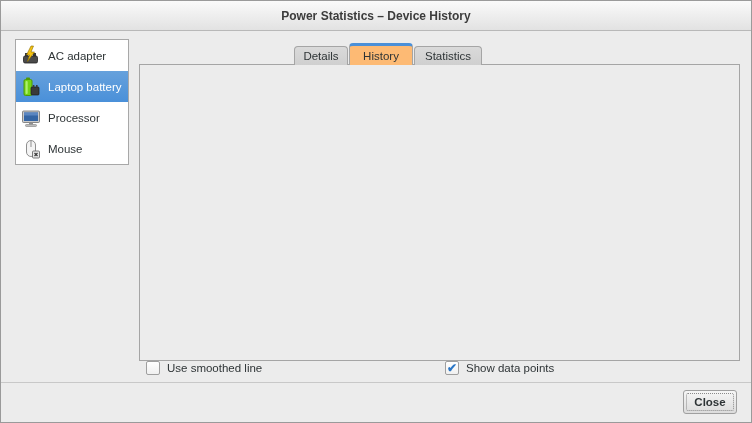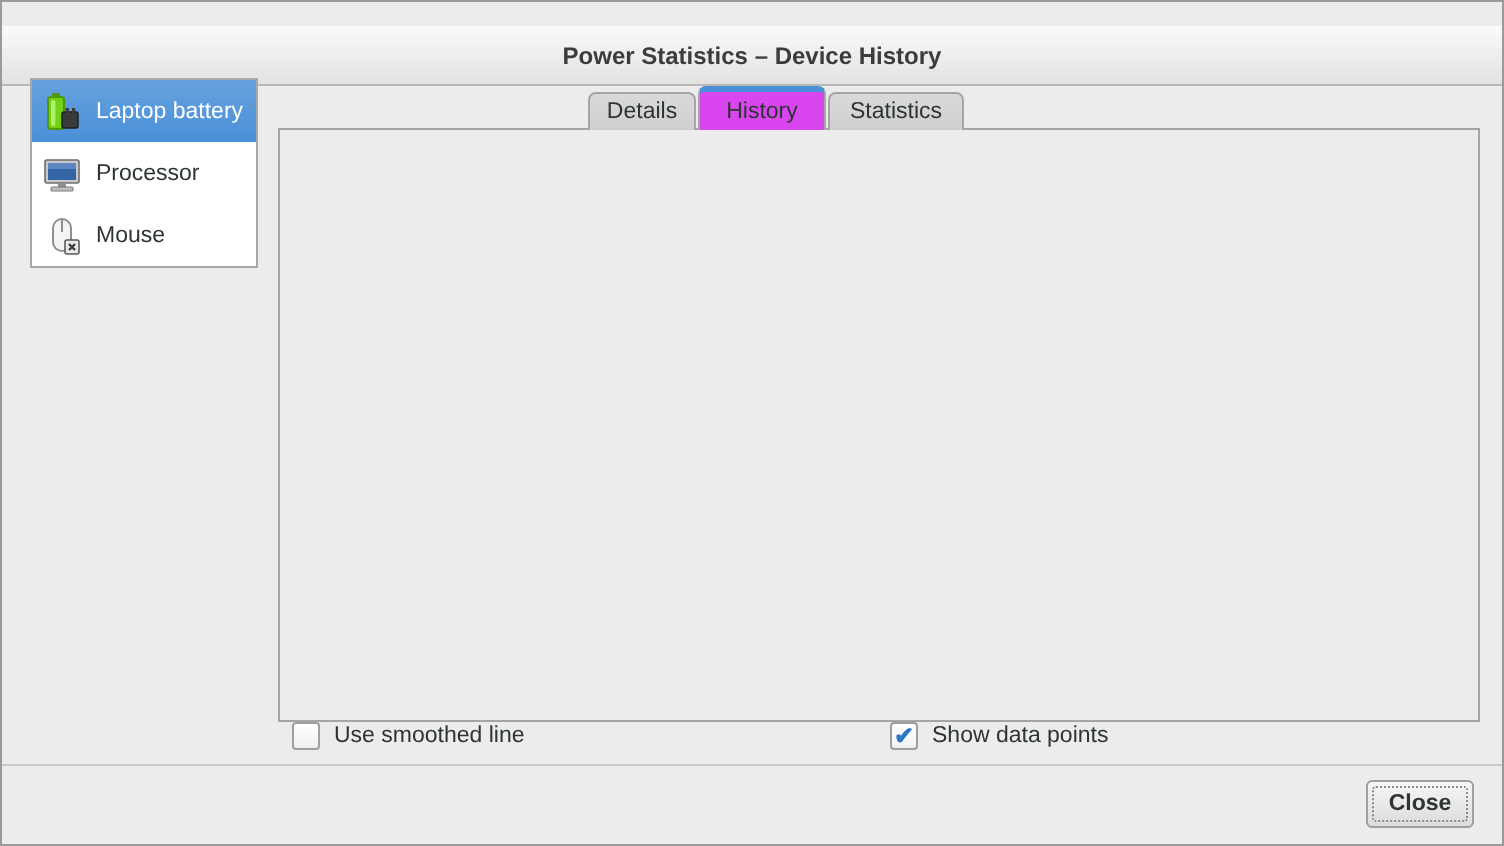--- a/index.html
+++ b/index.html
@@ -4,21 +4,21 @@
 <style>
   html,body{margin:0;padding:0;background:#ffffff;}
   *{box-sizing:border-box;}
   .win{
     position:relative;width:752px;height:423px;
     background:#ececec;border:1px solid #9a9a9a;
     font-family:"Liberation Sans", sans-serif;color:#2e3436;
     overflow:hidden;
   }
   .titlebar{
-    position:absolute;left:0;top:12px;width:100%;height:30px;
+    position:absolute;left:0;top:0;width:100%;height:30px;
     background:linear-gradient(#fafafa,#e2e2e2);
     border-bottom:1px solid #b8b8b8;
     display:flex;align-items:center;justify-content:center;
     font-size:12px;font-weight:bold;color:#3c3c3c;
   }
   
   .sidebar{
     position:absolute;left:14px;top:38px;width:114px;
     background:#ffffff;border:1px solid #a8a8a8;
   }
@@ -31,21 +31,21 @@
   
   .tab{
     position:absolute;top:45px;height:19px;
     background:linear-gradient(#dadada,#cfcfcf);
     border:1px solid #a5a5a5;border-bottom:none;
     border-radius:4px 4px 0 0;
     font-size:11.5px;display:flex;align-items:center;justify-content:center;
     color:#2e3436;z-index:3;
   }
   .tab.active{
-    top:42px;height:22px;background:#d946ef;
+    top:42px;height:22px;background:#fdba74;
     border-top:3px solid #4a90d9;z-index:5;align-items:center;
   }
   .notebook{
     position:absolute;left:138px;top:63px;width:601px;height:297px;
     background:#ececec;border:1px solid #a5a5a5;z-index:2;
   }
   .ctl-label{position:absolute;font-size:11.5px;color:#2e3436;}
   .combo{
     position:absolute;height:22px;
     background:linear-gradient(#ffffff,#e9e9e9);
@@ -81,20 +81,29 @@
 </head>
 <body>
 
 <div class="win">
 
   <div class="titlebar">
     <span>Power Statistics – Device History</span>
   </div>
 
   <div class="sidebar">
+    <div class="side-item">
+      <svg width="22" height="22" viewBox="0 0 22 22">
+        <rect x="5" y="8" width="3" height="4" fill="#3a3a3a"></rect>
+        <rect x="13" y="8" width="3" height="4" fill="#3a3a3a"></rect>
+        <rect x="3.5" y="11" width="14" height="7" rx="1.5" fill="#4a4a4a" stroke="#222" stroke-width="0.8"></rect>
+        <polygon points="11,1 6.5,10 9.5,10 7.5,16.5 14.5,7 11,7 13.5,1" fill="#f5c211" stroke="#8a6d00" stroke-width="0.6"></polygon>
+      </svg>
+      <span>AC adapter</span>
+    </div>
     <div class="side-item selected">
       <svg width="22" height="22" viewBox="0 0 22 22">
         <rect x="6" y="1.5" width="4" height="2.5" rx="0.8" fill="#4e9a06"></rect>
         <rect x="4" y="3.5" width="8" height="16" rx="1.5" fill="#73d216" stroke="#4e9a06" stroke-width="1"></rect>
         <rect x="5.5" y="5" width="2.2" height="13" rx="1" fill="#aef06e"></rect>
         <rect x="11" y="11" width="8" height="8" rx="1" fill="#3a3a3a" stroke="#1d1d1d" stroke-width="0.7"></rect>
         <rect x="12.8" y="9" width="1.6" height="2.5" fill="#3a3a3a"></rect>
         <rect x="16" y="9" width="1.6" height="2.5" fill="#3a3a3a"></rect>
       </svg>
       <span>Laptop battery</span>

